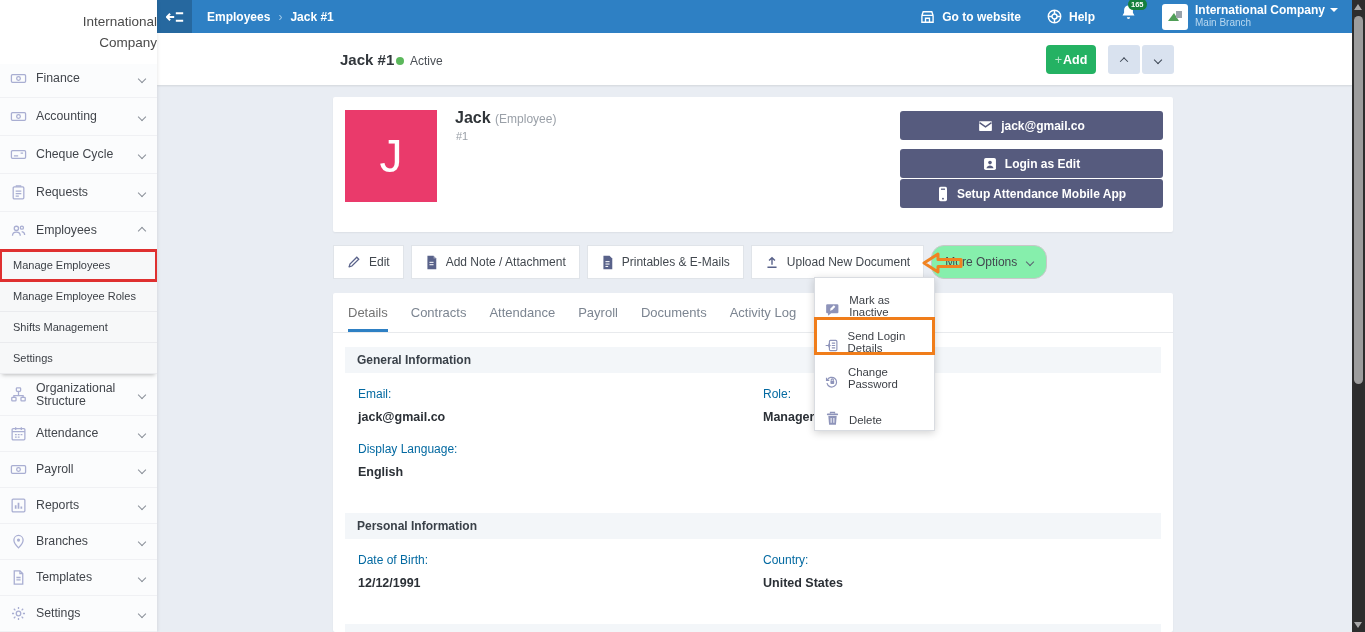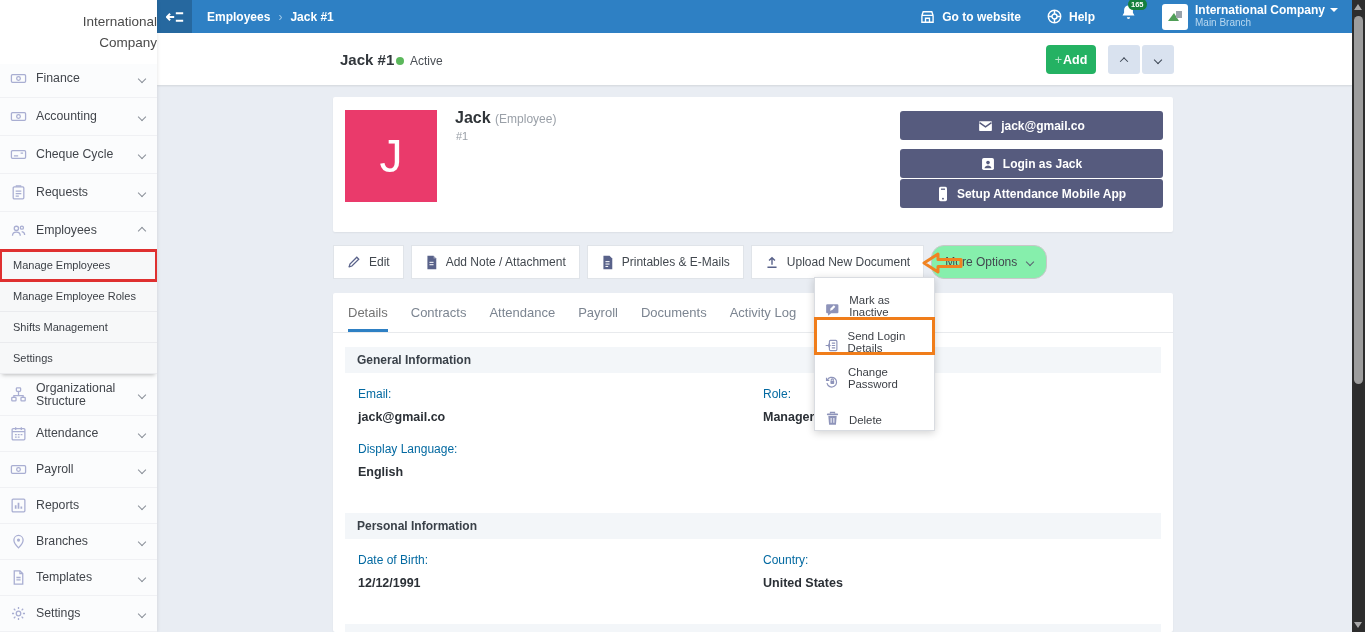--- a/index.html
+++ b/index.html
@@ -347,21 +347,21 @@
           <path d="M2 3.5 10 9l8-5.5" stroke="#565b7e"></path>
         </svg>
       <span>jack@gmail.co</span>
     </div>
     <div class="p-btn p-btn2">
       <svg width="14" height="14" viewBox="0 0 20 20">
           <rect x="1.5" y="1.5" width="17" height="17" rx="2.5" fill="#fff"></rect>
           <circle cx="10" cy="8" r="2.6" fill="#565b7e"></circle>
           <path d="M5 16c.6-2.6 2.6-4 5-4s4.4 1.4 5 4z" fill="#565b7e"></path>
         </svg>
-      <span>Login as Jack</span>
+      <span>Login as Edit</span>
     </div>
     <div class="p-btn p-btn3">
       <svg width="12" height="16" viewBox="0 0 14 20">
           <rect x="2" y="1" width="10" height="18" rx="2" fill="#fff"></rect>
           <circle cx="7" cy="15.8" r="1.2" fill="#565b7e"></circle>
           <rect x="4.5" y="3.2" width="5" height="1.6" fill="#565b7e"></rect>
         </svg>
       <span>Setup Attendance Mobile App</span>
     </div>
   </div>

